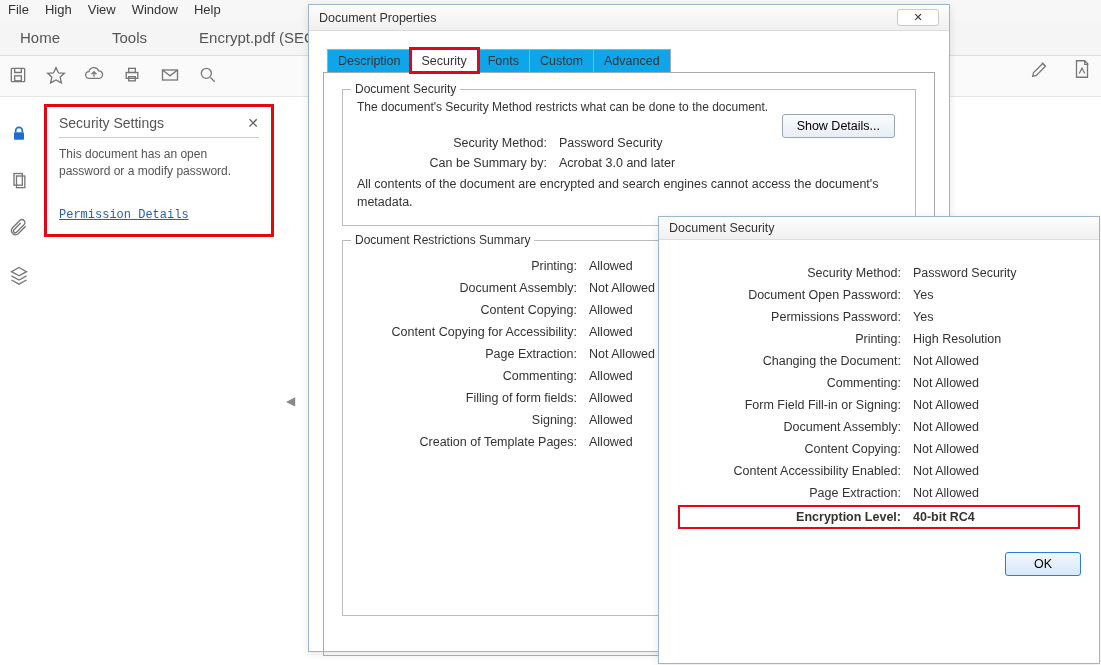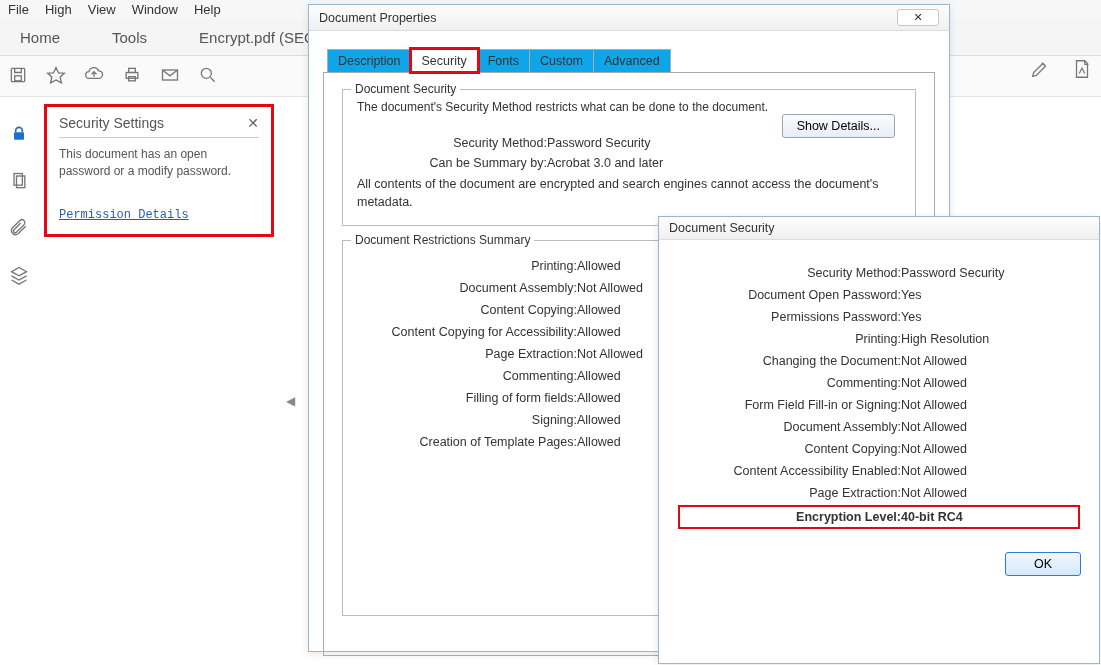--- a/index.html
+++ b/index.html
@@ -171,21 +171,21 @@
     background: #fff;
     padding: 0 4px;
     font-size: 12px;
   }
   .desc-text { font-size: 12px; color: #333; }
   .row-pair {
     display: flex;
     margin: 6px 0;
     font-size: 12.5px;
   }
-  .row-pair .lbl { width: 190px; text-align: right; color: #333; }
+  .row-pair .lbl { width: 190px; text-align: right; padding-right: 12px; color: #333; }
   .row-pair .val { color: #333; }
   .btn {
     border: 1px solid #9aa7b3;
     background: linear-gradient(#fafcff, #e8eef6);
     padding: 4px 14px;
     font-size: 12.5px;
     border-radius: 3px;
     cursor: pointer;
   }
   #showdetails {

